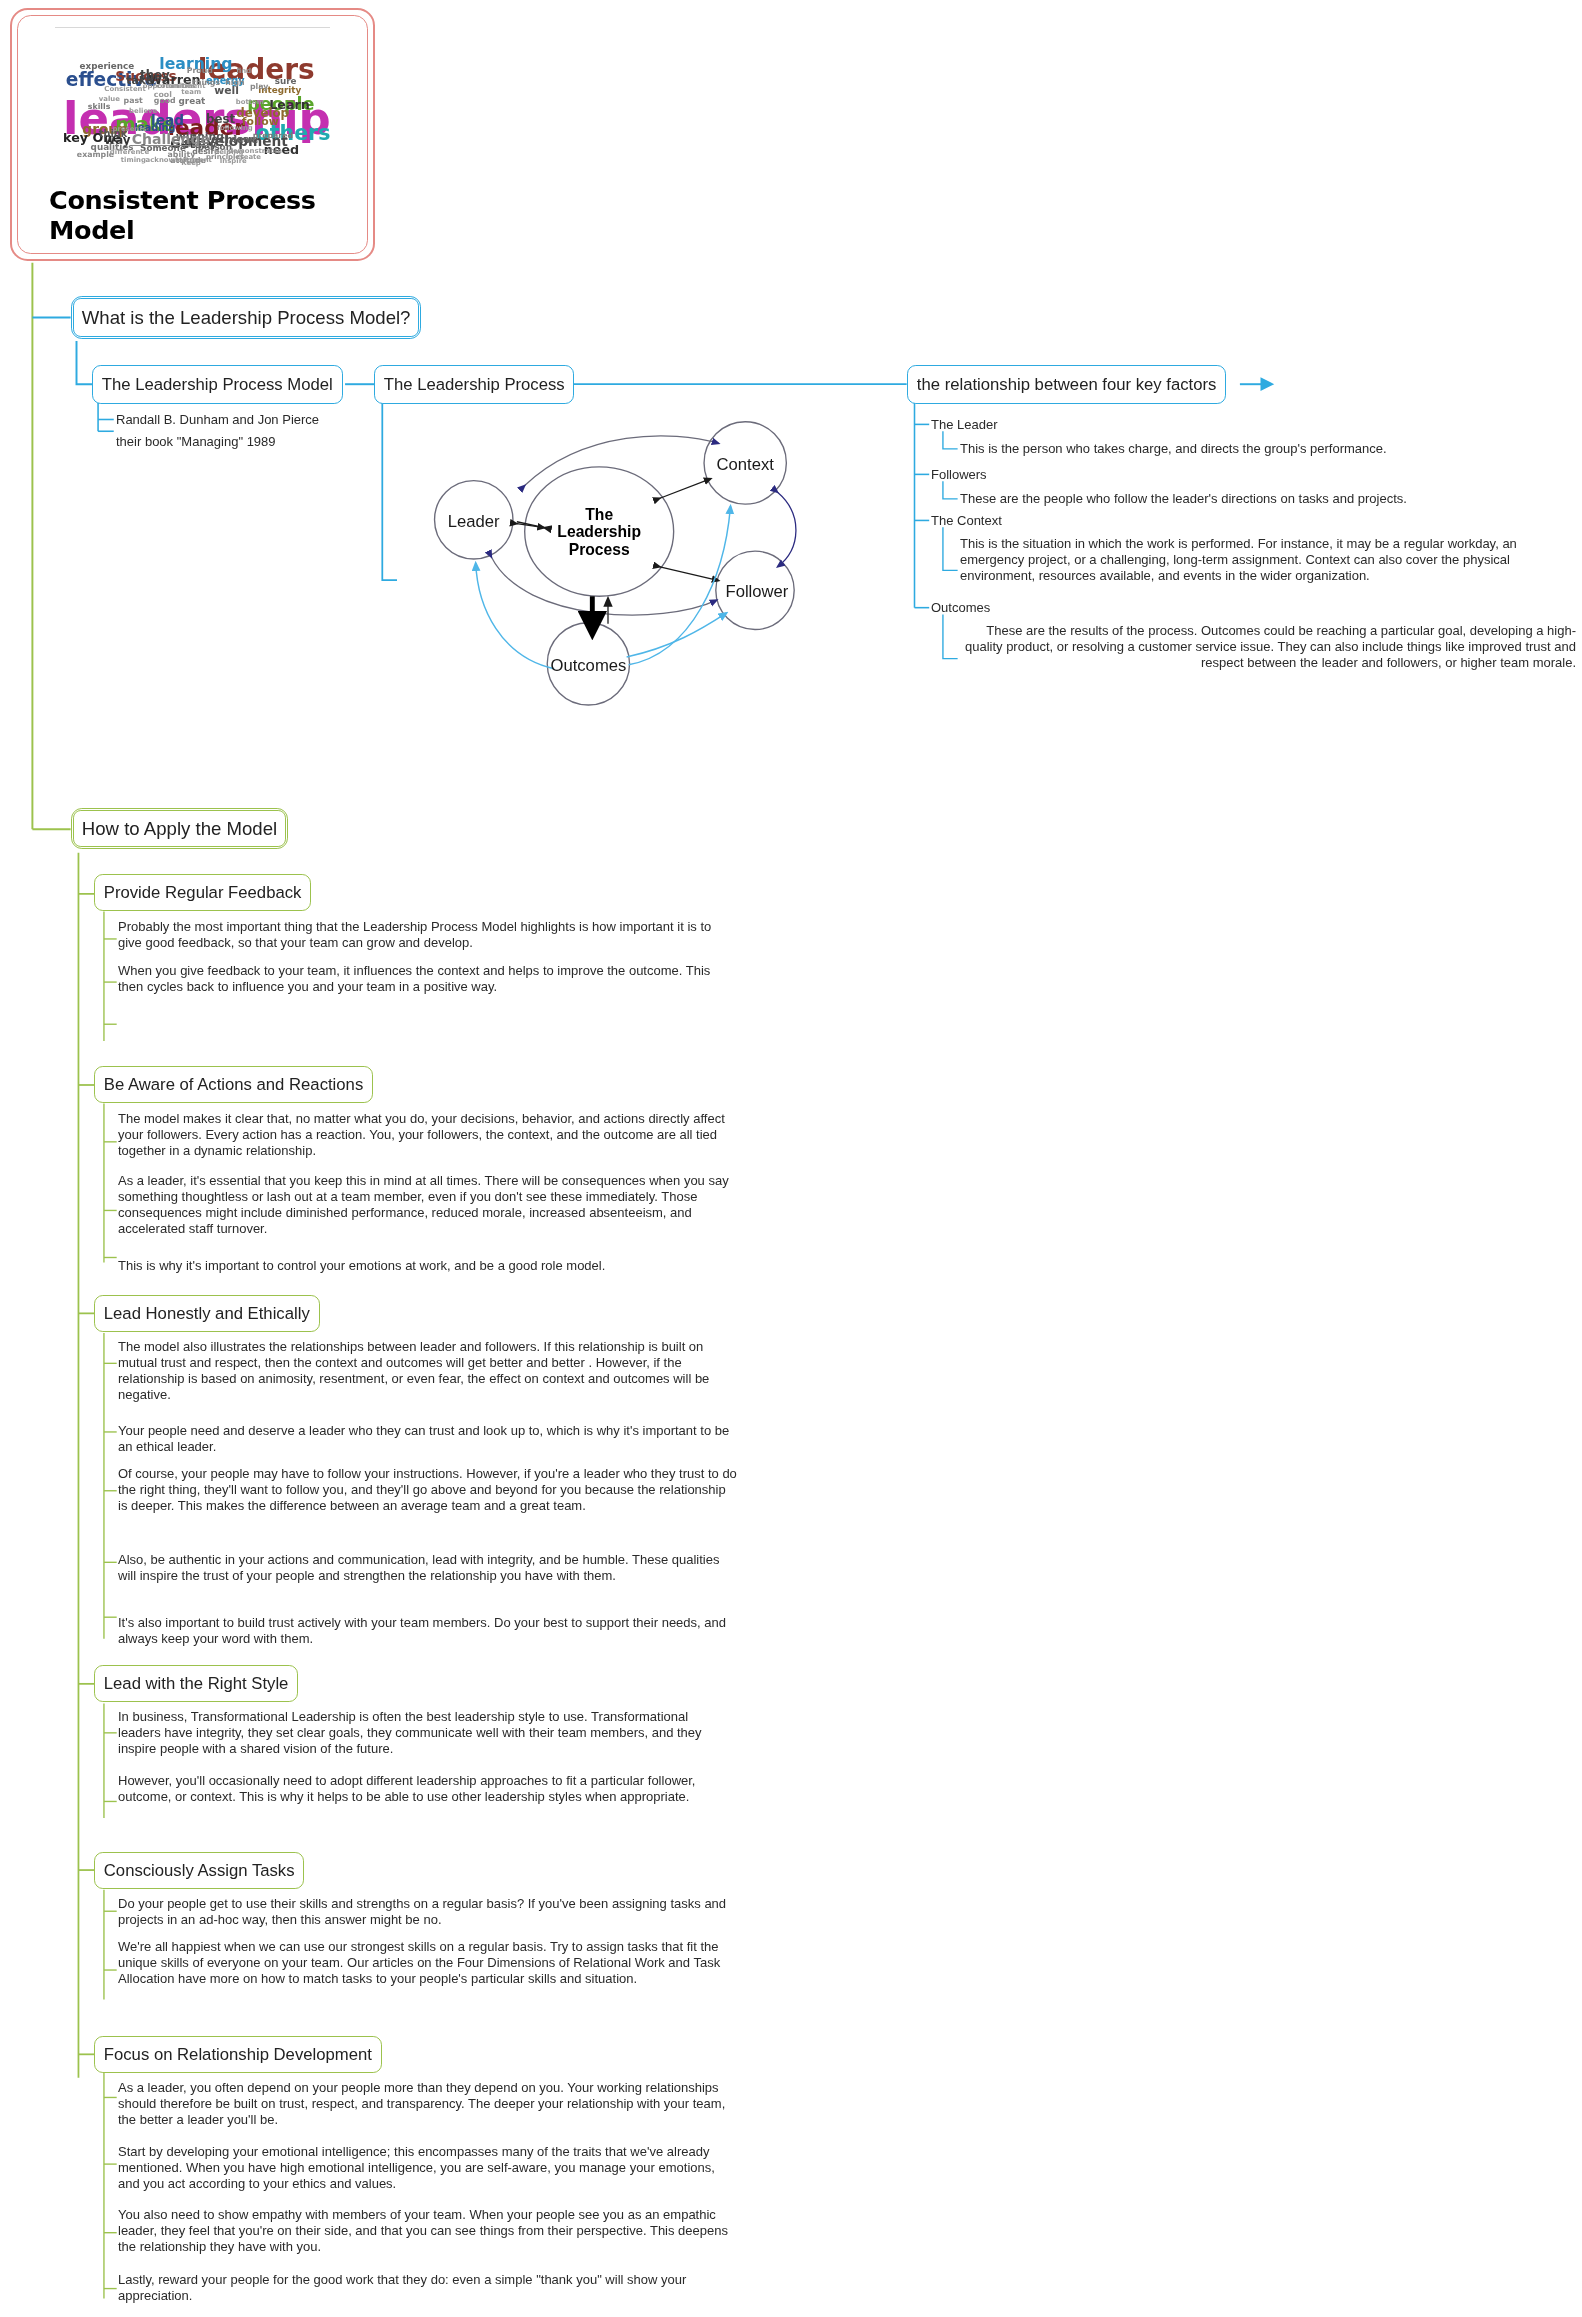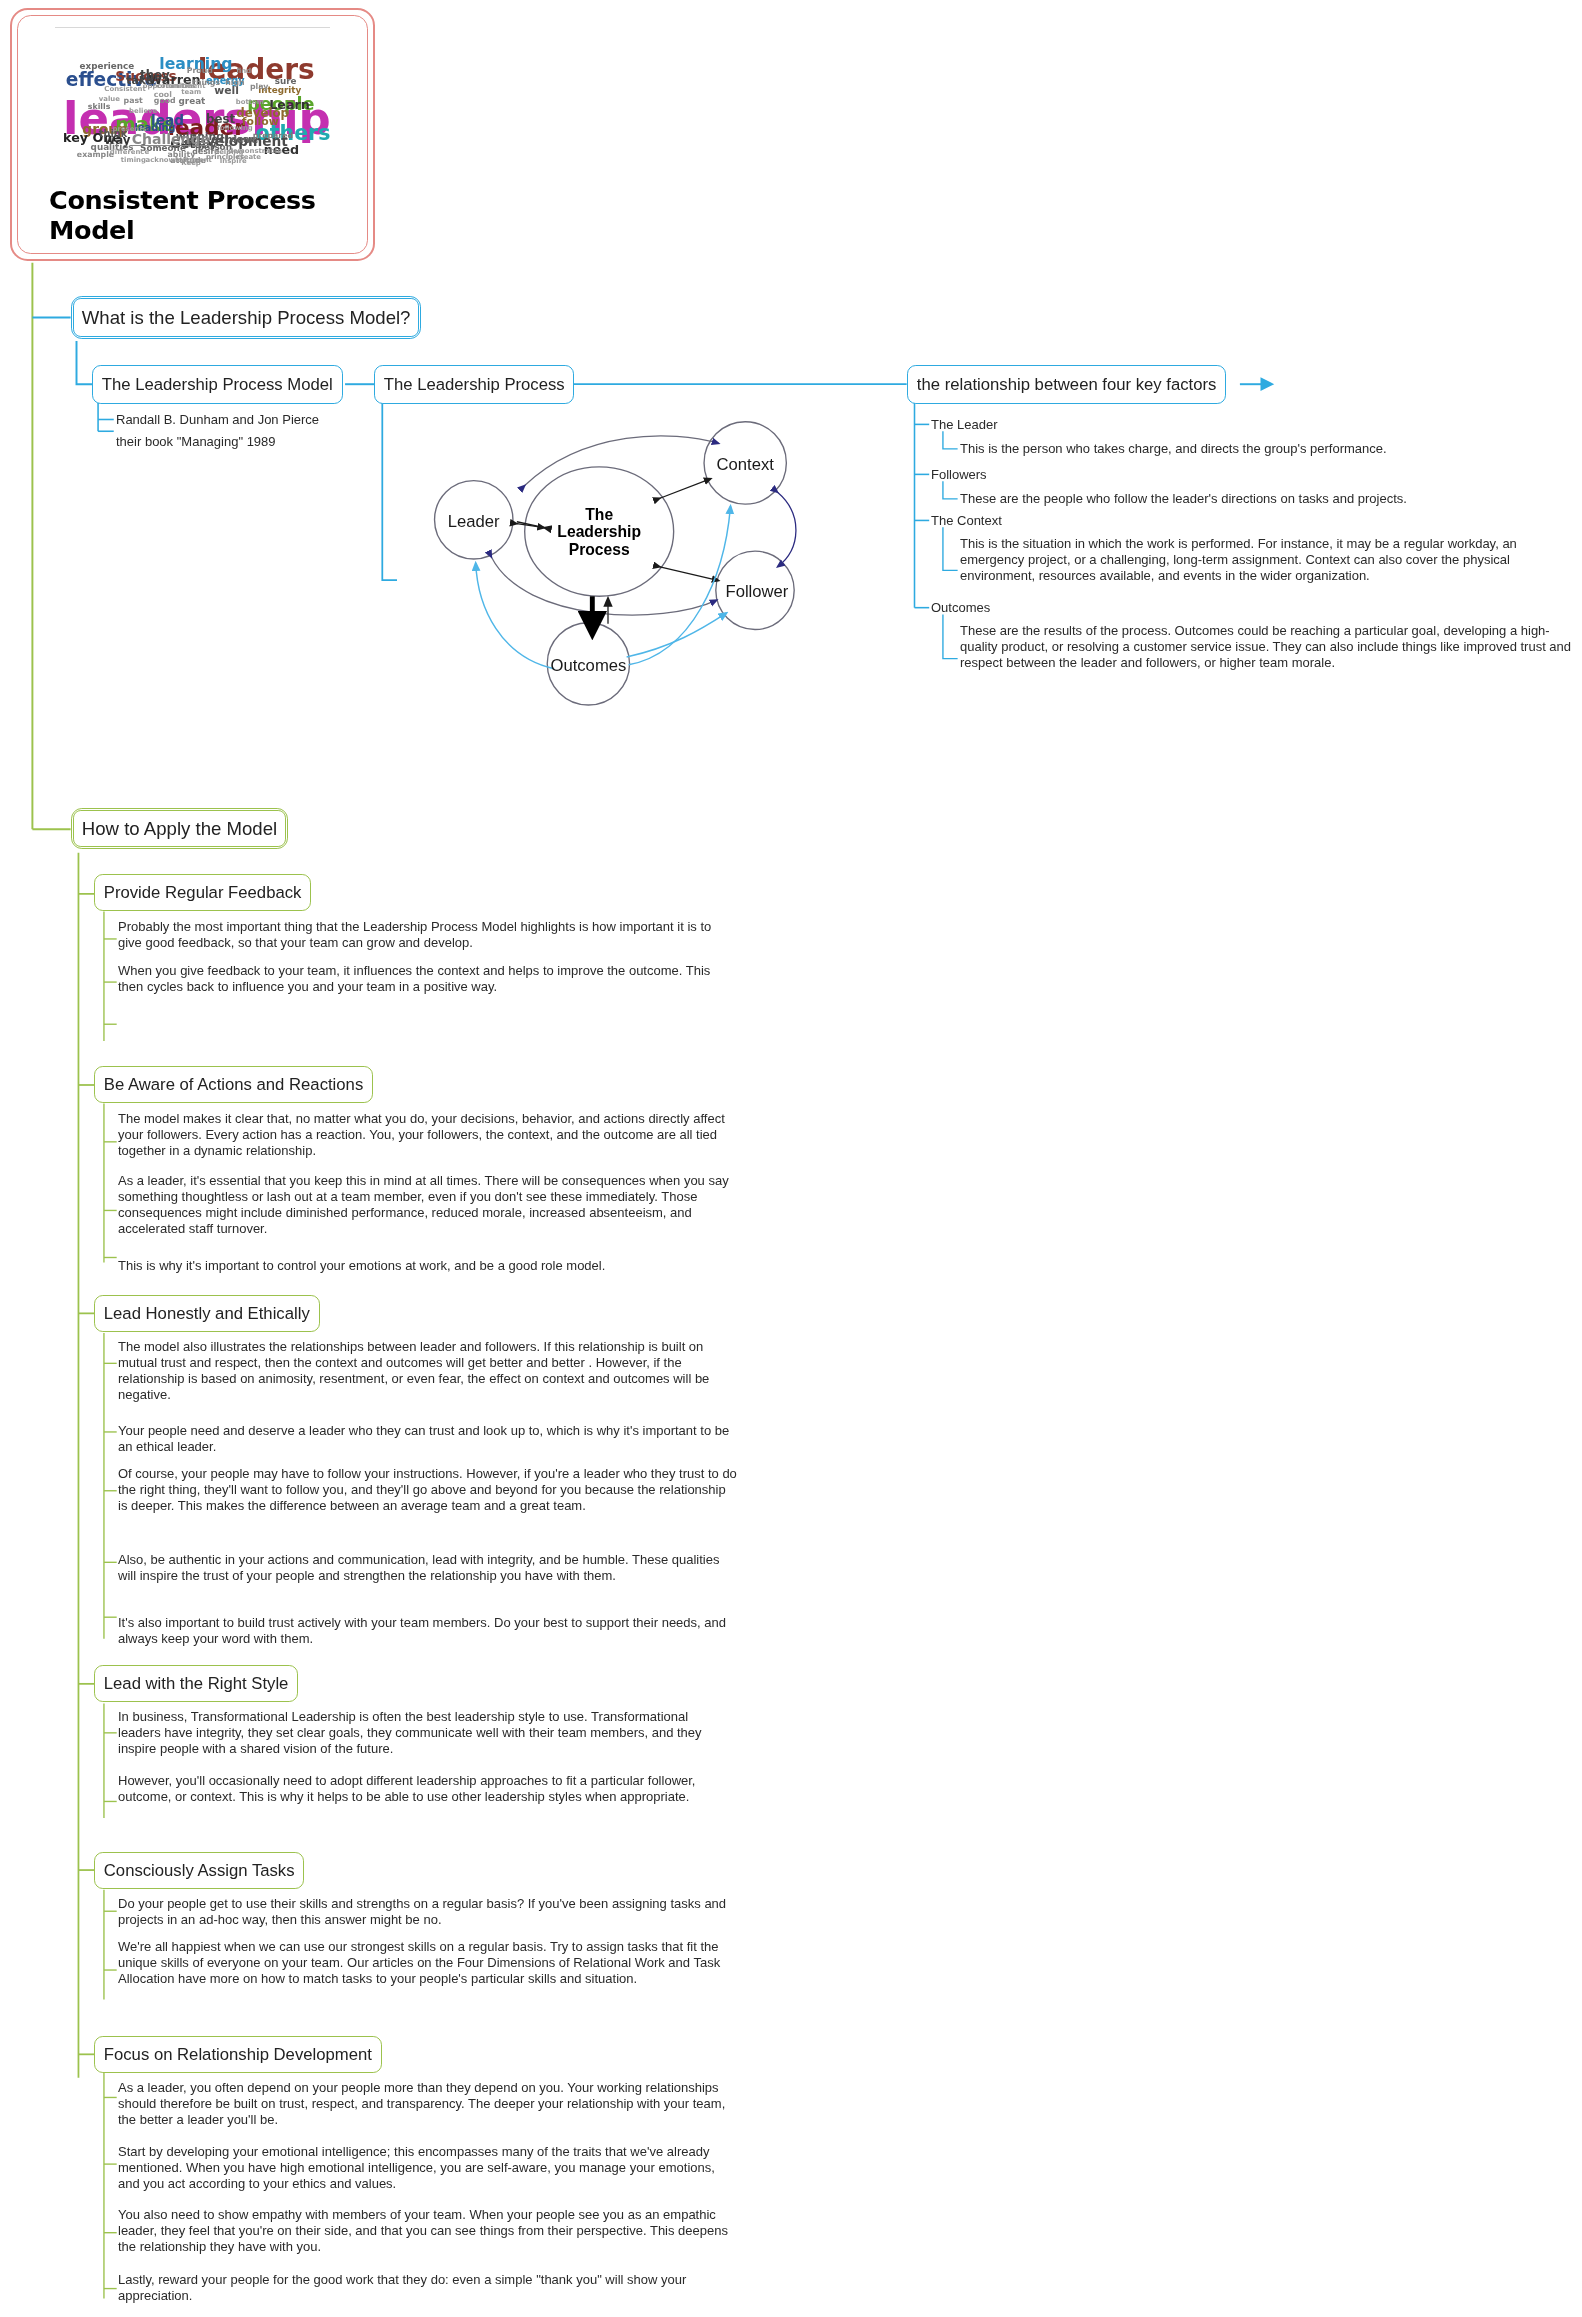--- a/index.html
+++ b/index.html
@@ -293,21 +293,21 @@
   <div class="leaf" style="left:931px; top:417px;">The Leader</div>
   <div class="leaf" style="left:960px; top:441px; width:608px;">This is the person who takes charge, and directs the group's performance.</div>
 
   <div class="leaf" style="left:931px; top:467px;">Followers</div>
   <div class="leaf" style="left:960px; top:491px; width:608px;">These are the people who follow the leader's directions on tasks and projects.</div>
 
   <div class="leaf" style="left:931px; top:513px;">The Context</div>
   <div class="leaf" style="left:960px; top:536px; width:616px;">This is the situation in which the work is performed. For instance, it may be a regular workday, an emergency project, or a challenging, long-term assignment. Context can also cover the physical environment, resources available, and events in the wider organization.</div>
 
   <div class="leaf" style="left:931px; top:600px;">Outcomes</div>
-  <div class="leaf" style="left:960px; top:623px; width:616px;">These are the results of the process. Outcomes could be reaching a particular goal, developing a high-quality product, or resolving a customer service issue. They can also include things like improved trust and respect between the leader and followers, or higher team morale.</div>
+  <div class="leaf" style="left:960px; top:623px; width:616px;text-align:right;">These are the results of the process. Outcomes could be reaching a particular goal, developing a high-quality product, or resolving a customer service issue. They can also include things like improved trust and respect between the leader and followers, or higher team morale.</div>
 
   <svg id="process-diagram" viewBox="0 0 460 300">
     <defs>
       <marker id="ahB" markerWidth="7" markerHeight="7" refX="5.5" refY="3" orient="auto">
         <polygon points="0,0 7,3 0,6" fill="#1a1a1a"></polygon>
       </marker>
       <marker id="ahP" markerWidth="7" markerHeight="7" refX="5.5" refY="3" orient="auto">
         <polygon points="0,0 7,3 0,6" fill="#2b2a80"></polygon>
       </marker>
       <marker id="ahC" markerWidth="7" markerHeight="7" refX="5.5" refY="3" orient="auto">

